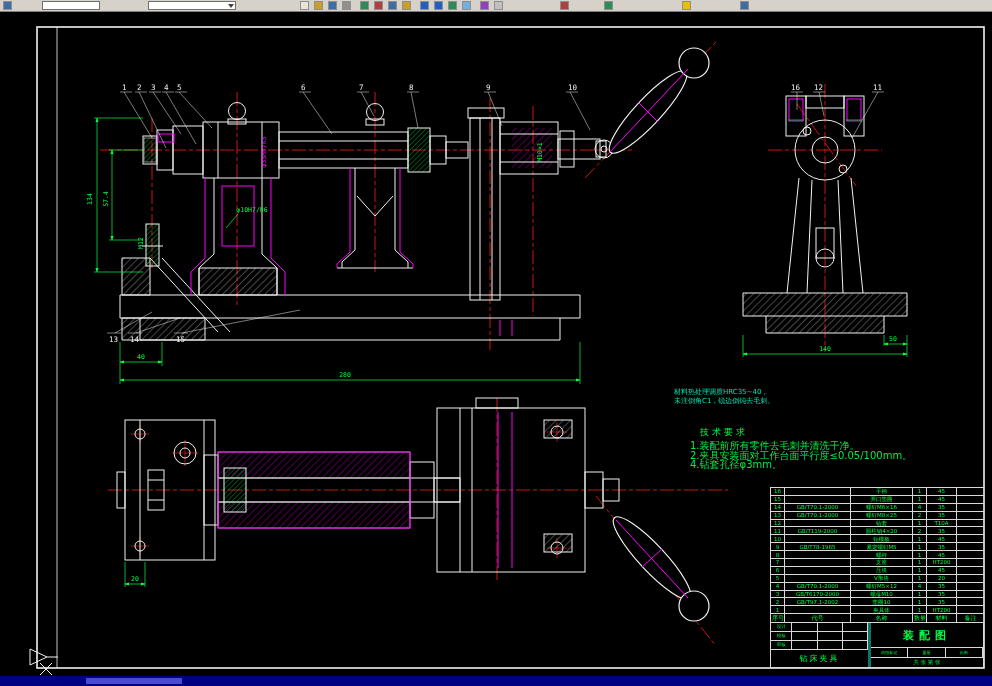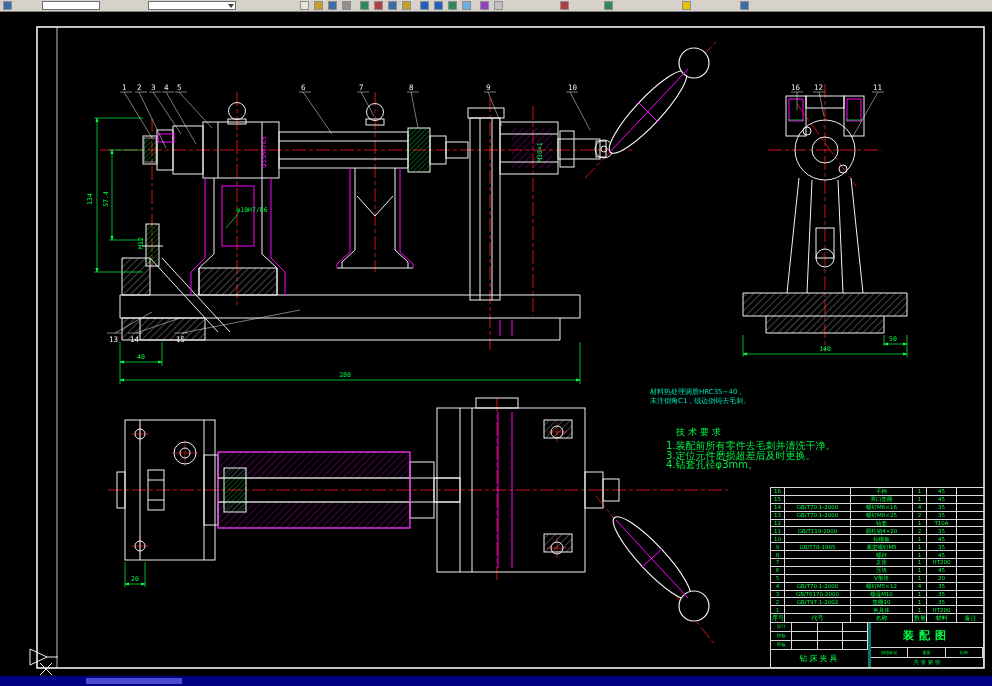--- a/index.html
+++ b/index.html
@@ -14,21 +14,21 @@
   .tbi{position:absolute;top:1px;width:9px;height:9px;border:1px solid #8f8f8f;box-sizing:border-box;}
   .tfield{position:absolute;top:1px;height:9px;background:#fff;border:1px solid #707070;box-sizing:border-box;}
   .carrow{position:absolute;top:4px;width:0;height:0;border-left:3px solid transparent;
           border-right:3px solid transparent;border-top:4px solid #404040;}
 
   
   .statusbar{position:absolute;left:0;top:676px;width:992px;height:10px;background:#000082;z-index:6;}
   .sseg{position:absolute;left:86px;top:2px;width:96px;height:6px;background:#4a4ad2;}
 
   
-  .notes{position:absolute;left:650px;top:388px;width:300px;z-index:3;}
+  .notes{position:absolute;left:674px;top:388px;width:300px;z-index:3;}
   .notes .pre{font-size:7px;line-height:9px;color:#00e0b0;}
   .notes .head{font-size:9px;color:#00ff44;margin:20px 0 2px 26px;letter-spacing:3px;}
   .notes .item{font-size:10px;line-height:9.5px;color:#00ee44;margin-left:16px;}
 
   
   .bom{position:absolute;left:770px;top:487px;width:214px;height:135px;overflow:hidden;z-index:3;}
   .bom table{border-collapse:collapse;table-layout:fixed;width:214px;}
   .bom td{border:1px solid #d9d9d9;color:#00ff44;font-size:5.5px;line-height:6px;height:6.9px;
           padding:0 1px;overflow:hidden;white-space:nowrap;text-align:center;}
   .bom tr.hdr td{font-size:6px;height:8px;}
@@ -379,21 +379,21 @@
     <span class="tbi" style="left:604px;background:#2e8b57"></span>
     <span class="tbi" style="left:682px;background:#e8c000"></span>
     <span class="tbi" style="left:740px;background:#3a6ea5"></span>
   </div>
 
   <div class="notes">
     <div class="pre">材料热处理调质HRC35~40，</div>
     <div class="pre">未注倒角C1，锐边倒钝去毛刺。</div>
     <div class="head">技术要求</div>
     <div class="item">1.装配前所有零件去毛刺并清洗干净。</div>
-    <div class="item">3.定位元件磨损超差后及时更换。</div>
+    <div class="item">2.夹具安装面对工作台面平行度≤0.05/100mm。</div>
     <div class="item">4.钻套孔径φ3mm。</div>
   </div>
 
   <div class="bom">
     <table>
       <colgroup>
           <col style="width:14px">
           <col style="width:66px">
           <col style="width:62px">
           <col style="width:14px">

